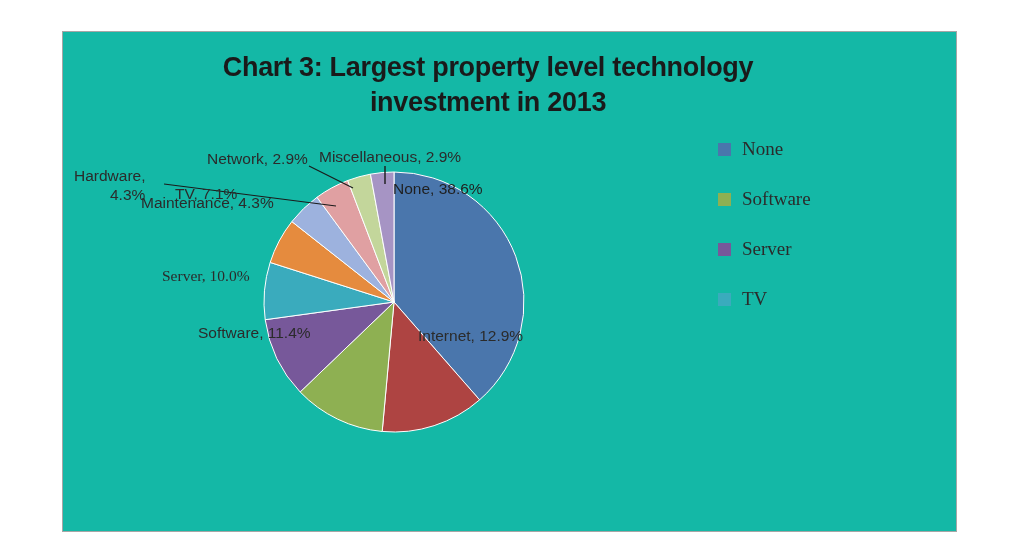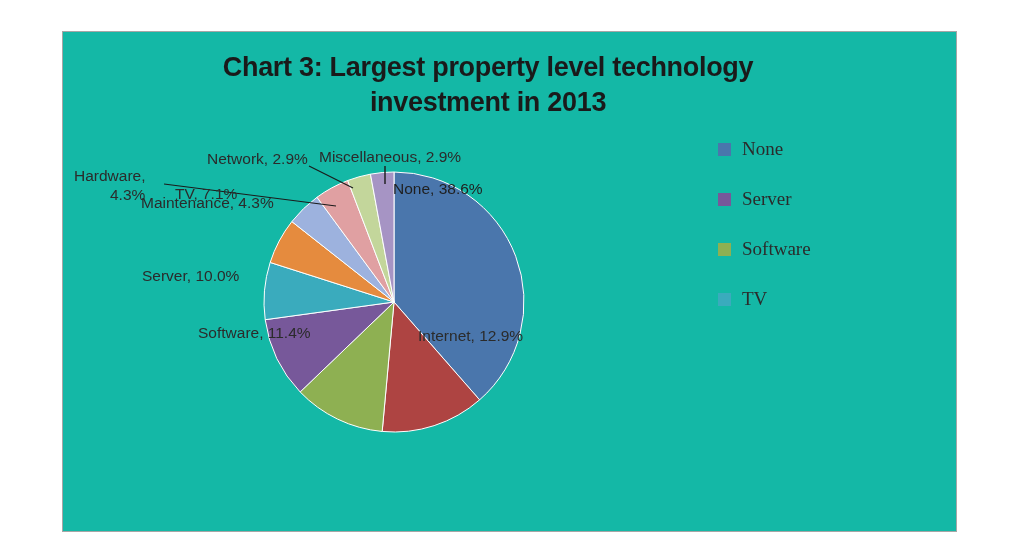--- a/index.html
+++ b/index.html
@@ -129,21 +129,21 @@
 
     <path d="M 322 134 L 322 152" stroke="#1a1a1a" stroke-width="1.4" fill="none"></path>
   </svg>
 
   <div class="data-label label-inside" style="left:330px; top:148px;">None, 38.6%</div>
 
   <div class="data-label" style="left:355px; top:295px;">Internet,  12.9%</div>
 
   <div class="data-label" style="left:135px; top:292px;">Software, 11.4%</div>
 
-  <div class="data-label" style="left:79px; top:235px;">Server, 10.0%</div>
+  <div class="data-label" style="left:99px; top:235px;font-family:Liberation Serif, serif;">Server, 10.0%</div>
 
   <div class="data-label" style="left:112px; top:153px;">TV, 7.1%</div>
 
 
   <div class="data-label" style="left:78px; top:162px;">Maintenance, 4.3%</div>
 
   <div class="data-label" style="left:11px; top:135px;">
     <div>Hardware,</div>
     <div style="margin-left:36px;">4.3%</div>
   </div>
@@ -151,26 +151,26 @@
   <div class="data-label" style="left:128px; top:118px;margin-left:16px;">Network, 2.9%</div>
 
   <div class="data-label" style="left:256px; top:116px;">Miscellaneous, 2.9%</div>
 
   <div id="legend">
       <div class="legend-item">
         <span class="legend-swatch" style="background: rgb(74, 118, 172);"></span>
         <span class="legend-label">None</span>
       </div>
       <div class="legend-item">
+        <span class="legend-swatch" style="background: rgb(142, 176, 82);"></span>
+        <span class="legend-label">Software</span>
+      </div>
+      <div class="legend-item">
         <span class="legend-swatch" style="background: rgb(119, 88, 154);"></span>
         <span class="legend-label">Server</span>
-      </div>
-      <div class="legend-item">
-        <span class="legend-swatch" style="background: rgb(142, 176, 82);"></span>
-        <span class="legend-label">Software</span>
       </div>
       <div class="legend-item">
         <span class="legend-swatch" style="background: rgb(58, 171, 189);"></span>
         <span class="legend-label">TV</span>
       </div>
     </div>
 
 </div>
 
 </body></html>

